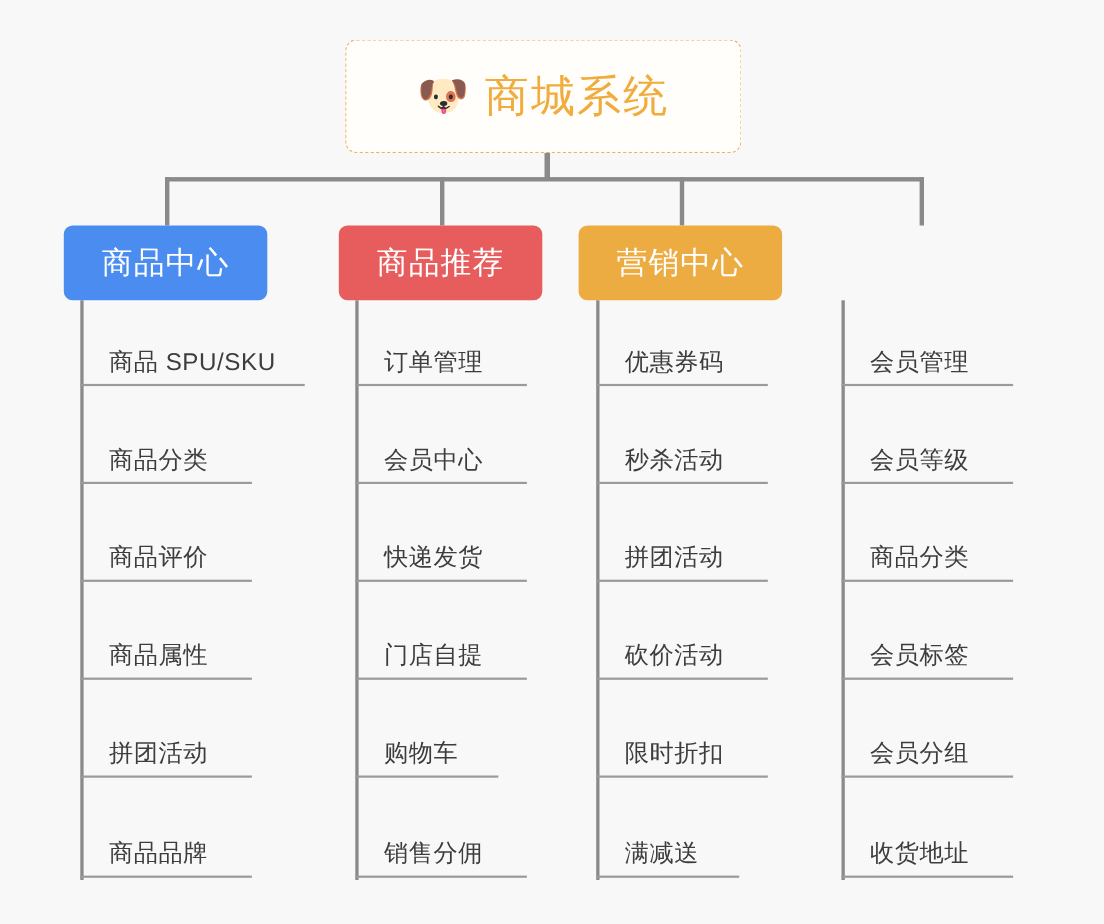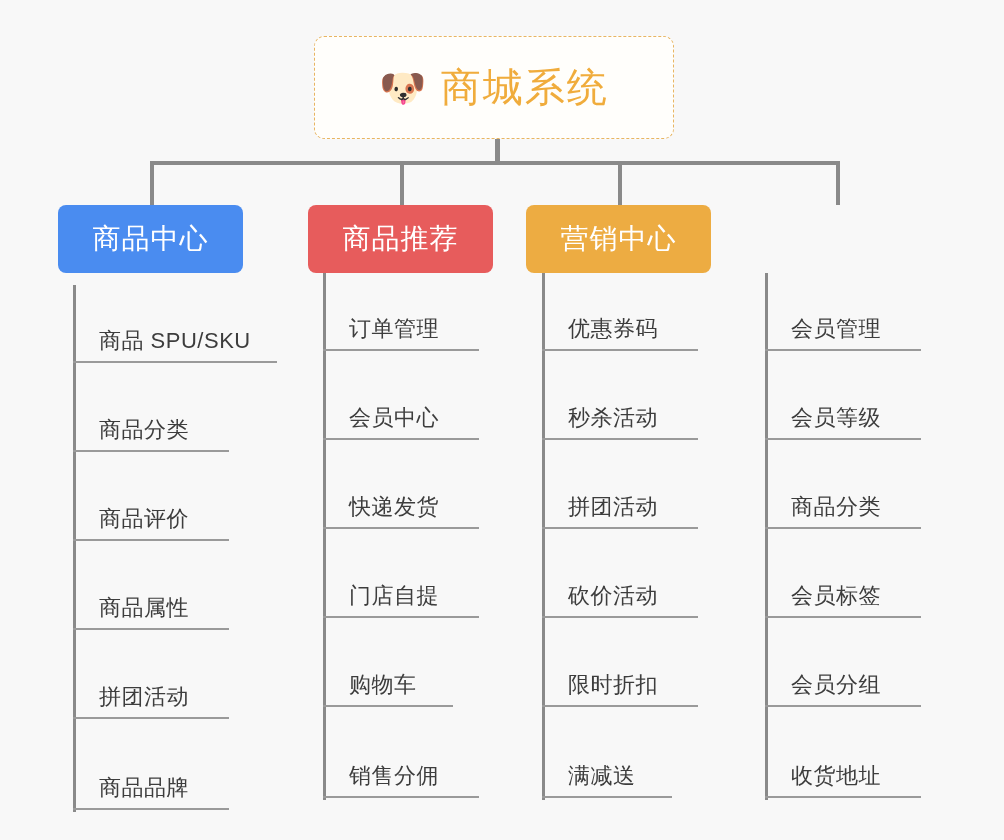--- a/index.html
+++ b/index.html
@@ -125,21 +125,21 @@
   <div class="cat-box" style="left:58px; top:205px; width:185px; background:#4a8cf0;">
     <span>商品中心</span>
   </div>
   <div class="cat-box" style="left:308px; top:205px; width:185px; background:#e75c5c;">
     <span>商品推荐</span>
   </div>
   <div class="cat-box" style="left:526px; top:205px; width:185px; background:#edac42;">
     <span>营销中心</span>
   </div>
 
-  <div class="leaf-col" style="left:73px; top:285px; width:230px; height:527px;">
+  <div class="leaf-col" style="left:73px; top:273px; width:230px; height:527px;">
     <div class="leaf-trunk" style="height:527px;"></div>
 
     <div class="leaf-item" style="top:78px; width:204px;">
       <span class="leaf-label">商品 SPU/SKU</span>
       <div class="leaf-underline" style="width:204px;"></div>
     </div>
     <div class="leaf-item" style="top:167px; width:156px;">
       <span class="leaf-label">商品分类</span>
       <div class="leaf-underline" style="width:156px;"></div>
     </div>

